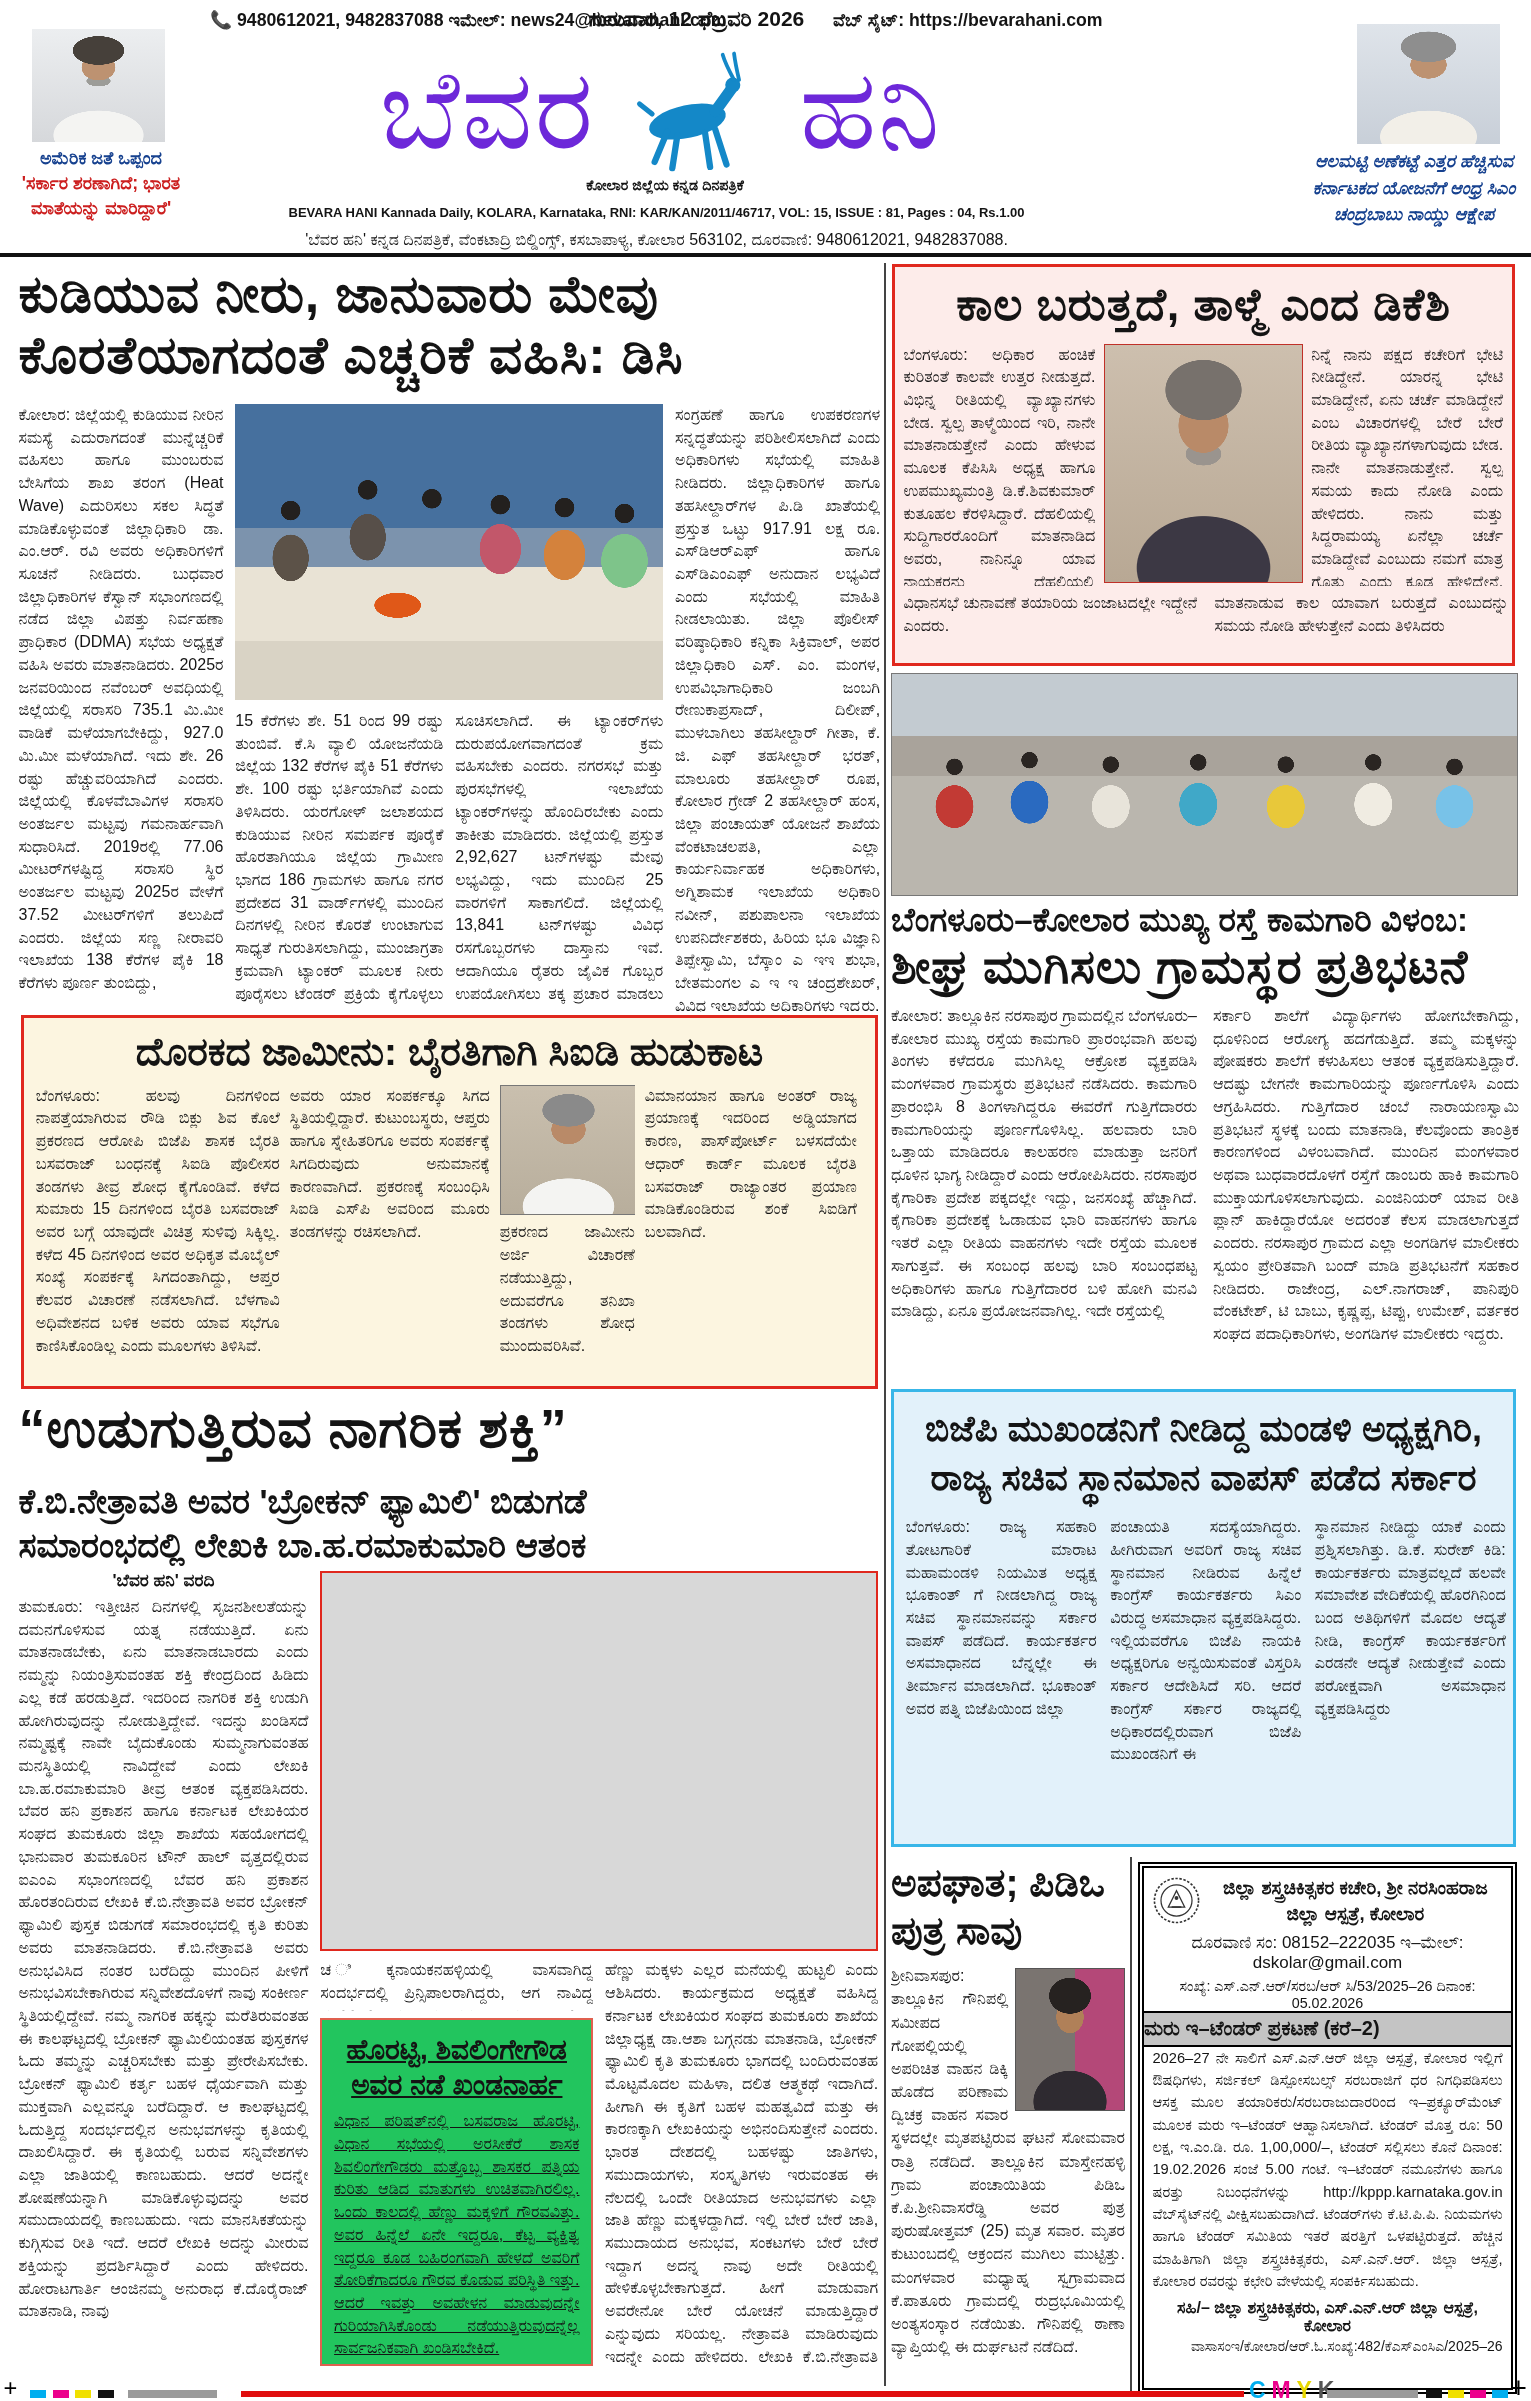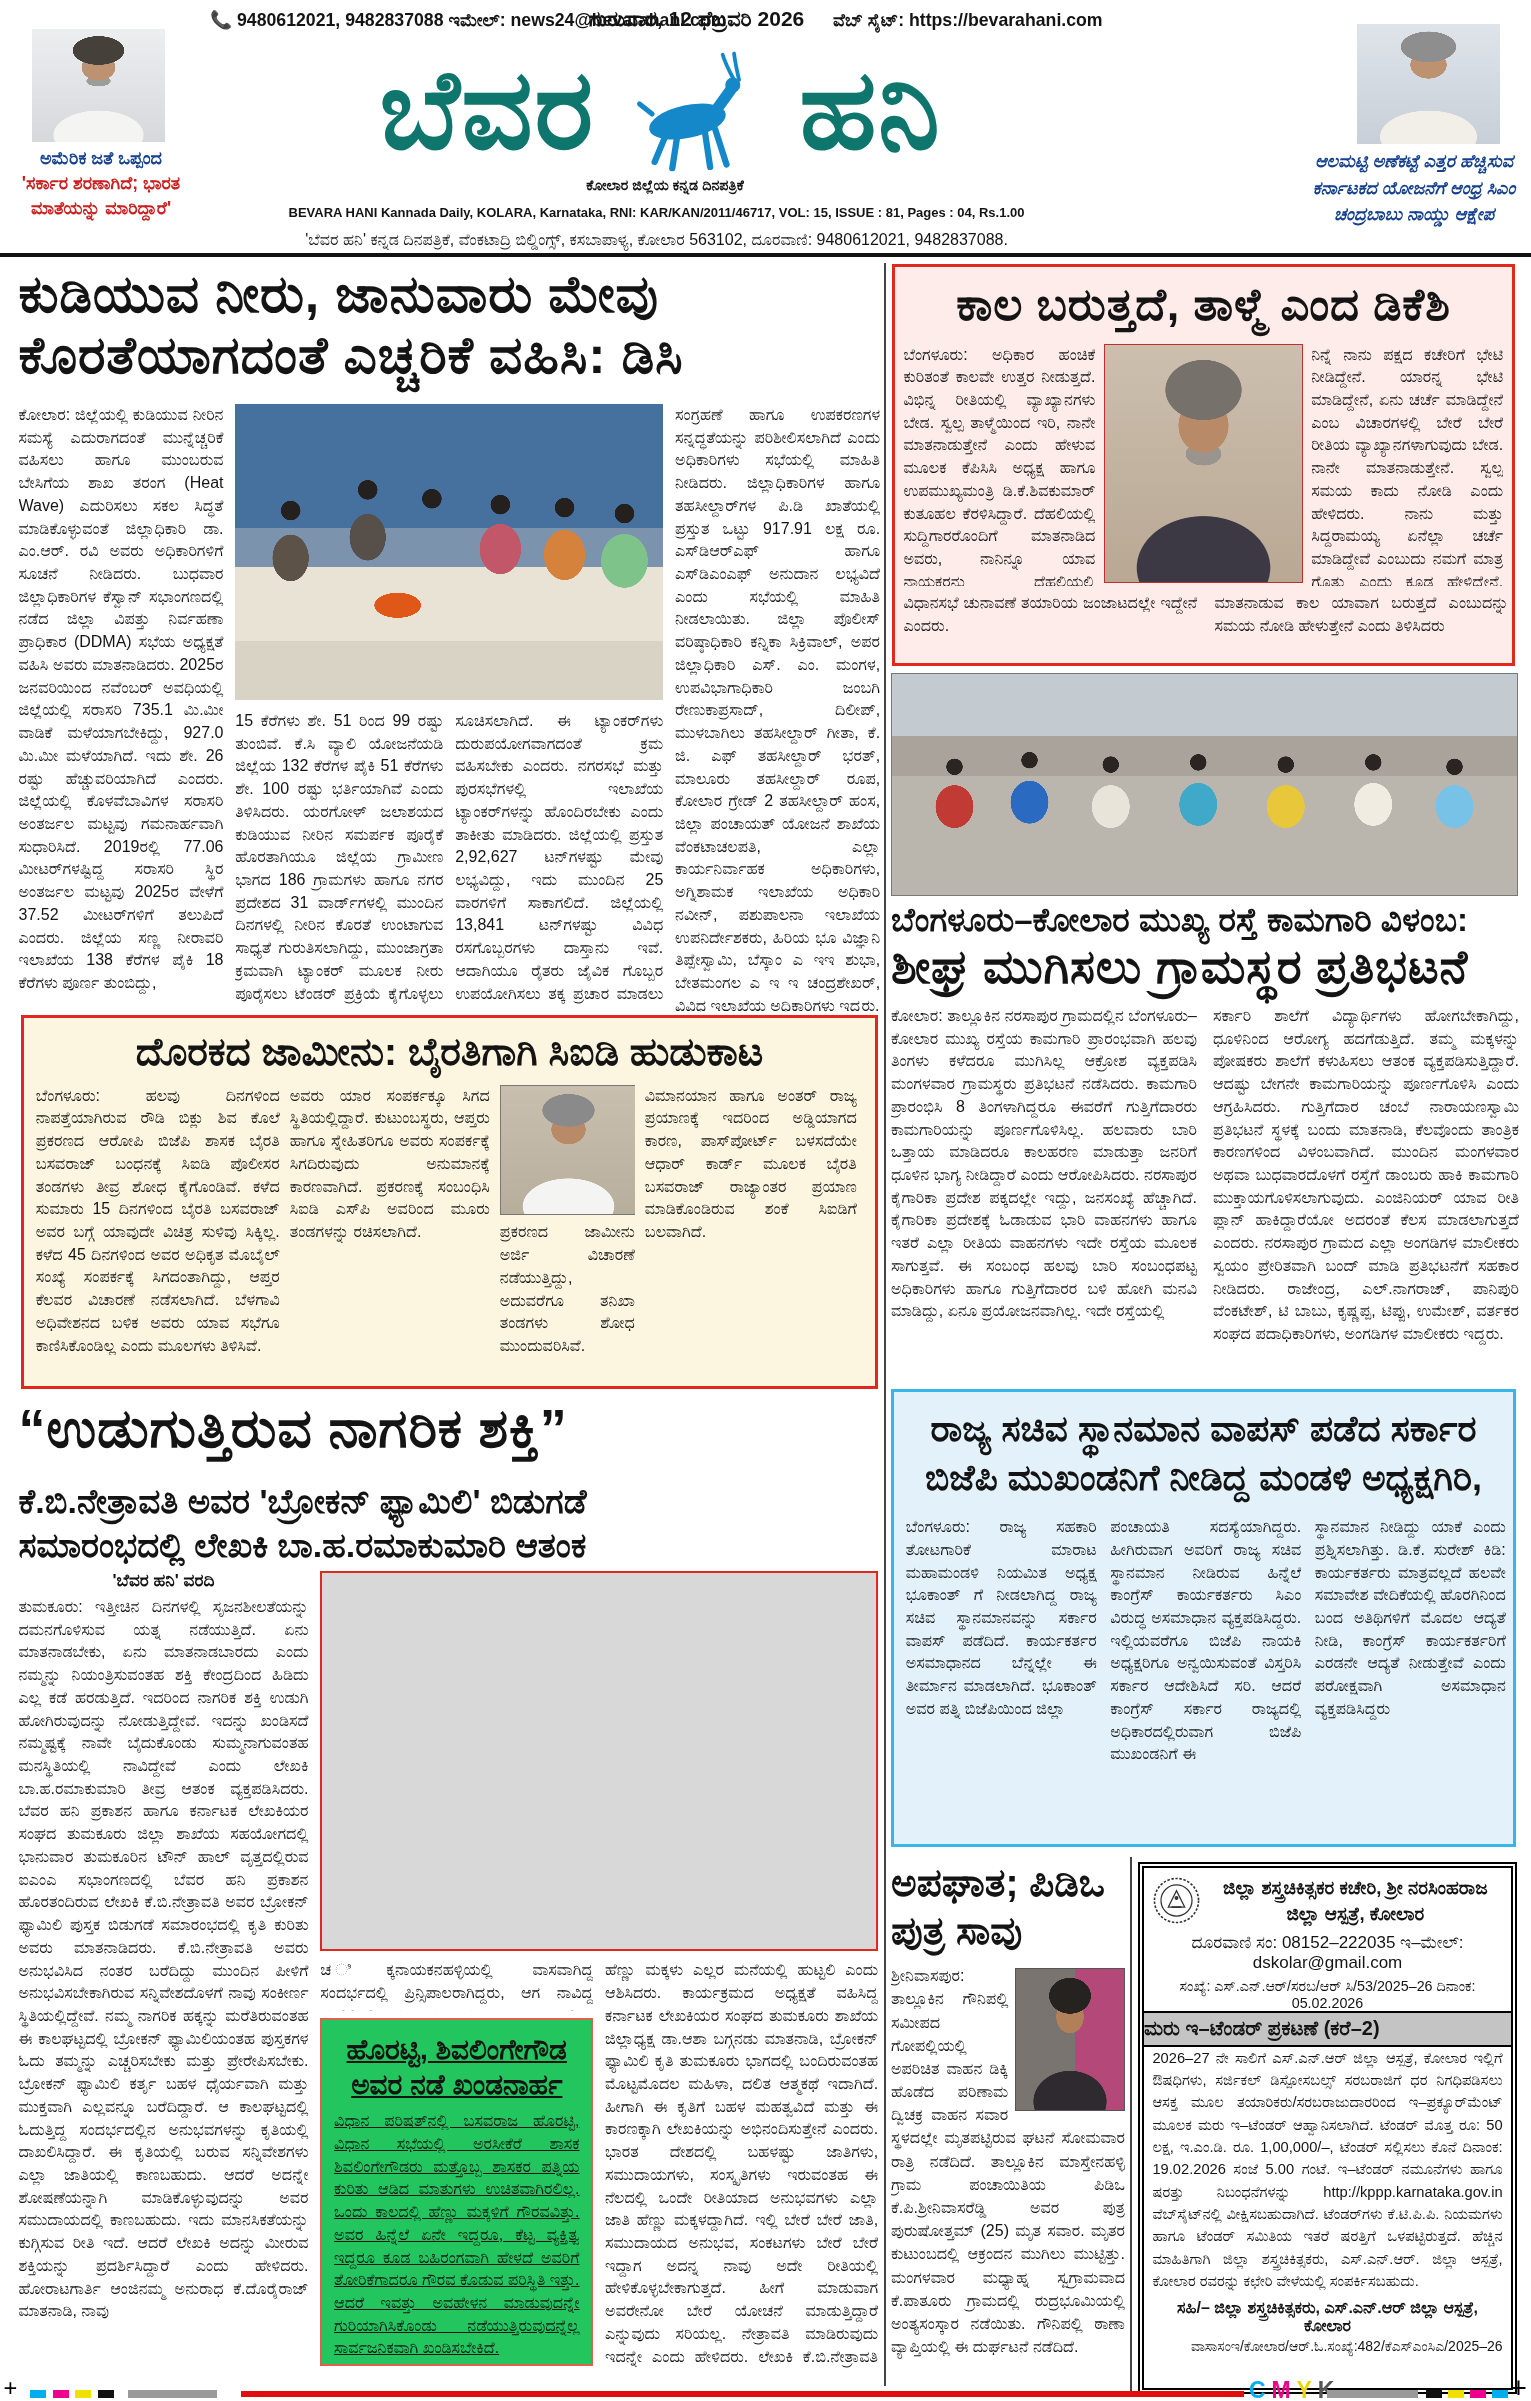--- a/index.html
+++ b/index.html
@@ -11,21 +11,21 @@
 
   
   .h-phone{left:210px;top:10px;font-size:17.7px;font-weight:700;}
   .h-date{left:589px;top:6.7px;font-size:21px;font-weight:800;}
   .h-web{left:833px;top:10px;font-size:17.7px;font-weight:700;}
   .cap-left{left:5px;top:146px;width:192px;font-size:17.7px;font-weight:700;line-height:1.4;text-align:center;}
   .cap-left .l1{color:#16418f;}
   .cap-left .l2{color:#cc1f1f;}
   .cap-right{left:1303px;top:148px;width:222px;font-size:17.7px;font-weight:700;line-height:1.5;text-align:center;color:#16418f;font-style:italic;}
   .masthead{left:202px;top:30px;width:917px;height:160px;display:flex;align-items:center;justify-content:center;gap:11.8px;}
-  .m-word{font-size:111px;font-weight:700;letter-spacing:1.7px;line-height:1;color:#0f766e;}
+  .m-word{font-size:111px;font-weight:400;letter-spacing:1.7px;line-height:1;color:#6d28d9;}
   .m-logo{width:181px;height:126px;margin-top:8.4px;flex:none;}
   .m-tag{left:522px;top:177px;width:286px;font-size:14.3px;font-weight:700;text-align:center;}
   .info1{left:185px;top:205px;width:943px;font-size:13px;font-weight:700;text-align:center;}
   .info2{left:185px;top:231px;width:943px;font-size:16px;text-align:center;}
   .rule-top{left:0;top:253px;width:1531px;height:4.2px;background:#111;}
   .vrule{left:884px;top:263px;width:1.7px;height:2123px;background:#444;}
   .vrule2{left:1130px;top:1857px;width:1.7px;height:537px;background:#444;}
 
   
   .ph{position:absolute;background-color:#d8d8d8;}
@@ -280,22 +280,22 @@
   <div class="abs ph ph-protest ph-protest-box pframe"></div>
   <div class="abs pr-h1">ಬೆಂಗಳೂರು–ಕೋಲಾರ ಮುಖ್ಯ ರಸ್ತೆ ಕಾಮಗಾರಿ ವಿಳಂಬ:</div>
   <div class="abs pr-h2">ಶೀಘ್ರ ಮುಗಿಸಲು ಗ್ರಾಮಸ್ಥರ ಪ್ರತಿಭಟನೆ</div>
   <div class="abs pr-body">
     <div class="prc bodytxt jus ovh">ಕೋಲಾರ: ತಾಲ್ಲೂಕಿನ ನರಸಾಪುರ ಗ್ರಾಮದಲ್ಲಿನ ಬೆಂಗಳೂರು–ಕೋಲಾರ ಮುಖ್ಯ ರಸ್ತೆಯ ಕಾಮಗಾರಿ ಪ್ರಾರಂಭವಾಗಿ ಹಲವು ತಿಂಗಳು ಕಳೆದರೂ ಮುಗಿಸಿಲ್ಲ ಆಕ್ರೋಶ ವ್ಯಕ್ತಪಡಿಸಿ ಮಂಗಳವಾರ ಗ್ರಾಮಸ್ಥರು ಪ್ರತಿಭಟನೆ ನಡೆಸಿದರು. ಕಾಮಗಾರಿ ಪ್ರಾರಂಭಿಸಿ 8 ತಿಂಗಳಾಗಿದ್ದರೂ ಈವರೆಗೆ ಗುತ್ತಿಗೆದಾರರು ಕಾಮಗಾರಿಯನ್ನು ಪೂರ್ಣಗೊಳಿಸಿಲ್ಲ. ಹಲವಾರು ಬಾರಿ ಒತ್ತಾಯ ಮಾಡಿದರೂ ಕಾಲಹರಣ ಮಾಡುತ್ತಾ ಜನರಿಗೆ ಧೂಳಿನ ಭಾಗ್ಯ ನೀಡಿದ್ದಾರೆ ಎಂದು ಆರೋಪಿಸಿದರು. ನರಸಾಪುರ ಕೈಗಾರಿಕಾ ಪ್ರದೇಶ ಪಕ್ಕದಲ್ಲೇ ಇದ್ದು, ಜನಸಂಖ್ಯೆ ಹೆಚ್ಚಾಗಿದೆ. ಕೈಗಾರಿಕಾ ಪ್ರದೇಶಕ್ಕೆ ಓಡಾಡುವ ಭಾರಿ ವಾಹನಗಳು ಹಾಗೂ ಇತರೆ ಎಲ್ಲಾ ರೀತಿಯ ವಾಹನಗಳು ಇದೇ ರಸ್ತೆಯ ಮೂಲಕ ಸಾಗುತ್ತವೆ. ಈ ಸಂಬಂಧ ಹಲವು ಬಾರಿ ಸಂಬಂಧಪಟ್ಟ ಅಧಿಕಾರಿಗಳು ಹಾಗೂ ಗುತ್ತಿಗೆದಾರರ ಬಳಿ ಹೋಗಿ ಮನವಿ ಮಾಡಿದ್ದು, ಏನೂ ಪ್ರಯೋಜನವಾಗಿಲ್ಲ. ಇದೇ ರಸ್ತೆಯಲ್ಲಿ</div>
     <div class="prc bodytxt jus ovh">ಸರ್ಕಾರಿ ಶಾಲೆಗೆ ವಿದ್ಯಾರ್ಥಿಗಳು ಹೋಗಬೇಕಾಗಿದ್ದು, ಧೂಳಿನಿಂದ ಆರೋಗ್ಯ ಹದಗೆಡುತ್ತಿದೆ. ತಮ್ಮ ಮಕ್ಕಳನ್ನು ಪೋಷಕರು ಶಾಲೆಗೆ ಕಳುಹಿಸಲು ಆತಂಕ ವ್ಯಕ್ತಪಡಿಸುತ್ತಿದ್ದಾರೆ. ಆದಷ್ಟು ಬೇಗನೇ ಕಾಮಗಾರಿಯನ್ನು ಪೂರ್ಣಗೊಳಿಸಿ ಎಂದು ಆಗ್ರಹಿಸಿದರು. ಗುತ್ತಿಗೆದಾರ ಚಂಬೆ ನಾರಾಯಣಸ್ವಾಮಿ ಪ್ರತಿಭಟನೆ ಸ್ಥಳಕ್ಕೆ ಬಂದು ಮಾತನಾಡಿ, ಕೆಲವೊಂದು ತಾಂತ್ರಿಕ ಕಾರಣಗಳಿಂದ ವಿಳಂಬವಾಗಿದೆ. ಮುಂದಿನ ಮಂಗಳವಾರ ಅಥವಾ ಬುಧವಾರದೊಳಗೆ ರಸ್ತೆಗೆ ಡಾಂಬರು ಹಾಕಿ ಕಾಮಗಾರಿ ಮುಕ್ತಾಯಗೊಳಿಸಲಾಗುವುದು. ಎಂಜಿನಿಯರ್ ಯಾವ ರೀತಿ ಪ್ಲಾನ್ ಹಾಕಿದ್ದಾರೆಯೋ ಅದರಂತೆ ಕೆಲಸ ಮಾಡಲಾಗುತ್ತದೆ ಎಂದರು. ನರಸಾಪುರ ಗ್ರಾಮದ ಎಲ್ಲಾ ಅಂಗಡಿಗಳ ಮಾಲೀಕರು ಸ್ವಯಂ ಪ್ರೇರಿತವಾಗಿ ಬಂದ್ ಮಾಡಿ ಪ್ರತಿಭಟನೆಗೆ ಸಹಕಾರ ನೀಡಿದರು. ರಾಜೇಂದ್ರ, ಎಲ್.ನಾಗರಾಜ್, ಪಾನಿಪುರಿ ವೆಂಕಟೇಶ್, ಟಿ ಬಾಬು, ಕೃಷ್ಣಪ್ಪ, ಟಿಪ್ಪು, ಉಮೇಶ್, ವರ್ತಕರ ಸಂಘದ ಪದಾಧಿಕಾರಿಗಳು, ಅಂಗಡಿಗಳ ಮಾಲೀಕರು ಇದ್ದರು.</div>
   </div>
 
   <div class="abs bjp-box">
     <div class="bjp-head">
+      <div>ಬಿಜೆಪಿ ಮುಖಂಡನಿಗೆ ನೀಡಿದ್ದ ಮಂಡಳಿ ಅಧ್ಯಕ್ಷಗಿರಿ,</div>
       <div>ರಾಜ್ಯ ಸಚಿವ ಸ್ಥಾನಮಾನ ವಾಪಸ್ ಪಡೆದ ಸರ್ಕಾರ</div>
-      <div>ಬಿಜೆಪಿ ಮುಖಂಡನಿಗೆ ನೀಡಿದ್ದ ಮಂಡಳಿ ಅಧ್ಯಕ್ಷಗಿರಿ,</div>
     </div>
     <div class="bjp-cols">
       <div class="bjpc bodytxt jus ovh">ಬೆಂಗಳೂರು: ರಾಜ್ಯ ಸಹಕಾರಿ ತೋಟಗಾರಿಕೆ ಮಾರಾಟ ಮಹಾಮಂಡಳಿ ನಿಯಮಿತ ಅಧ್ಯಕ್ಷ ಭೂಕಾಂತ್ ಗೆ ನೀಡಲಾಗಿದ್ದ ರಾಜ್ಯ ಸಚಿವ ಸ್ಥಾನಮಾನವನ್ನು ಸರ್ಕಾರ ವಾಪಸ್ ಪಡೆದಿದೆ. ಕಾರ್ಯಕರ್ತರ ಅಸಮಾಧಾನದ ಬೆನ್ನಲ್ಲೇ ಈ ತೀರ್ಮಾನ ಮಾಡಲಾಗಿದೆ. ಭೂಕಾಂತ್ ಅವರ ಪತ್ನಿ ಬಿಜೆಪಿಯಿಂದ ಜಿಲ್ಲಾ</div>
       <div class="bjpc bodytxt jus ovh">ಪಂಚಾಯತಿ ಸದಸ್ಯೆಯಾಗಿದ್ದರು. ಹೀಗಿರುವಾಗ ಅವರಿಗೆ ರಾಜ್ಯ ಸಚಿವ ಸ್ಥಾನಮಾನ ನೀಡಿರುವ ಹಿನ್ನೆಲೆ ಕಾಂಗ್ರೆಸ್ ಕಾರ್ಯಕರ್ತರು ಸಿಎಂ ವಿರುದ್ಧ ಅಸಮಾಧಾನ ವ್ಯಕ್ತಪಡಿಸಿದ್ದರು. ಇಲ್ಲಿಯವರೆಗೂ ಬಿಜೆಪಿ ನಾಯಕಿ ಅಧ್ಯಕ್ಷರಿಗೂ ಅನ್ವಯಿಸುವಂತೆ ವಿಸ್ತರಿಸಿ ಸರ್ಕಾರ ಆದೇಶಿಸಿದೆ ಸರಿ. ಆದರೆ ಕಾಂಗ್ರೆಸ್ ಸರ್ಕಾರ ರಾಜ್ಯದಲ್ಲಿ ಅಧಿಕಾರದಲ್ಲಿರುವಾಗ ಬಿಜೆಪಿ ಮುಖಂಡನಿಗೆ ಈ</div>
       <div class="bjpc bodytxt jus ovh">ಸ್ಥಾನಮಾನ ನೀಡಿದ್ದು ಯಾಕೆ ಎಂದು ಪ್ರಶ್ನಿಸಲಾಗಿತ್ತು. ಡಿ.ಕೆ. ಸುರೇಶ್ ಕಿಡಿ: ಕಾರ್ಯಕರ್ತರು ಮಾತ್ರವಲ್ಲದೆ ಹಲವೇ ಸಮಾವೇಶ ವೇದಿಕೆಯಲ್ಲಿ ಹೊರಗಿನಿಂದ ಬಂದ ಅತಿಥಿಗಳಿಗೆ ಮೊದಲ ಆದ್ಯತೆ ನೀಡಿ, ಕಾಂಗ್ರೆಸ್ ಕಾರ್ಯಕರ್ತರಿಗೆ ಎರಡನೇ ಆದ್ಯತೆ ನೀಡುತ್ತೇವೆ ಎಂದು ಪರೋಕ್ಷವಾಗಿ ಅಸಮಾಧಾನ ವ್ಯಕ್ತಪಡಿಸಿದ್ದರು</div>
     </div>
   </div>
 
   <div class="abs obit">
     <div class="obit-head">

